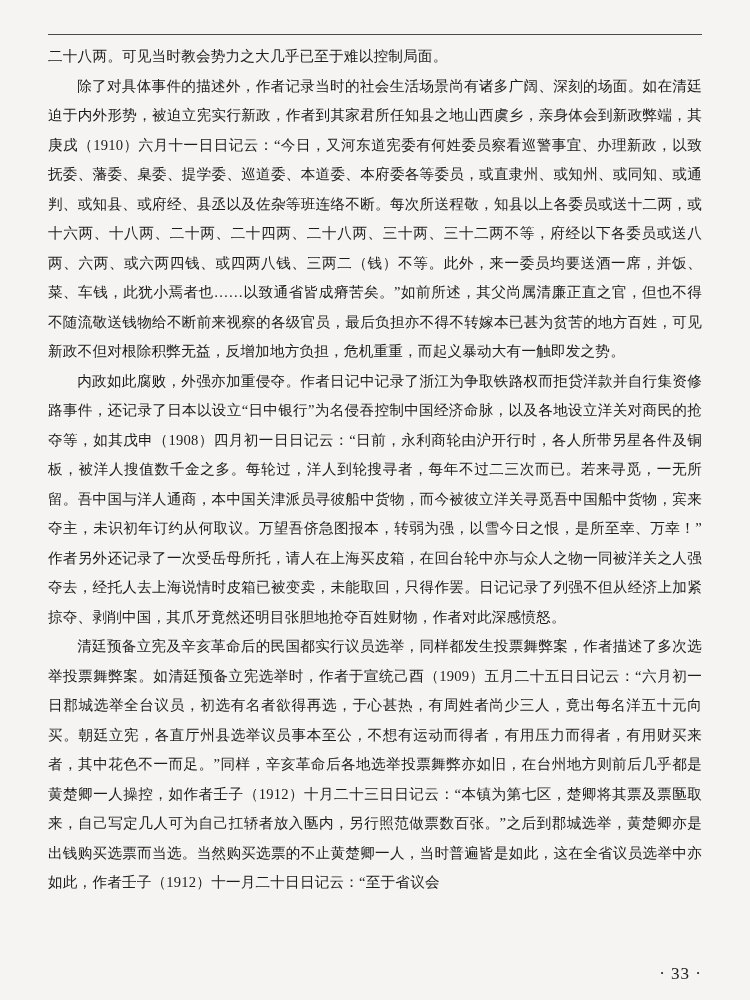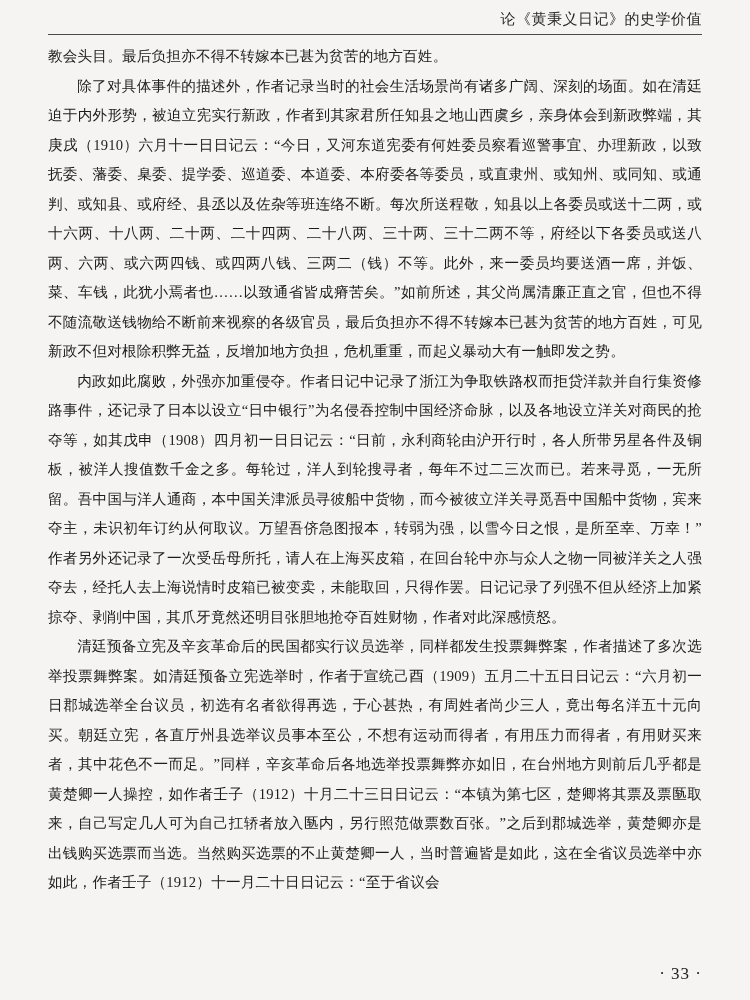--- a/index.html
+++ b/index.html
@@ -65,26 +65,25 @@
     font-size: 17px;
     color: #1c1c1c;
     letter-spacing: 1px;
   }
 </style>
 </head>
 <body>
 
 <div class="page">
 
-  <div class="running-head">论《黄秉义日记》的史学价值</div>
 
   <hr class="head-rule">
 
   <div class="body-text">
-    <p class="no-indent">教会头目。最后负担亦不得不转嫁本已甚为贫苦的地方百姓。</p>
+    <p class="no-indent">二十八两。可见当时教会势力之大几乎已至于难以控制局面。</p>
     <p>除了对具体事件的描述外，作者记录当时的社会生活场景尚有诸多广阔、深刻的场面。如在清廷迫于内外形势，被迫立宪实行新政，作者到其家君所任知县之地山西虞乡，亲身体会到新政弊端，其庚戌（1910）六月十一日日记云：“今日，又河东道宪委有何姓委员察看巡警事宜、办理新政，以致抚委、藩委、臬委、提学委、巡道委、本道委、本府委各等委员，或直隶州、或知州、或同知、或通判、或知县、或府经、县丞以及佐杂等班连络不断。每次所送程敬，知县以上各委员或送十二两，或十六两、十八两、二十两、二十四两、二十八两、三十两、三十二两不等，府经以下各委员或送八两、六两、或六两四钱、或四两八钱、三两二（钱）不等。此外，来一委员均要送酒一席，并饭、菜、车钱，此犹小焉者也……以致通省皆成瘠苦矣。”如前所述，其父尚属清廉正直之官，但也不得不随流敬送钱物给不断前来视察的各级官员，最后负担亦不得不转嫁本已甚为贫苦的地方百姓，可见新政不但对根除积弊无益，反增加地方负担，危机重重，而起义暴动大有一触即发之势。</p>
     <p>内政如此腐败，外强亦加重侵夺。作者日记中记录了浙江为争取铁路权而拒贷洋款并自行集资修路事件，还记录了日本以设立“日中银行”为名侵吞控制中国经济命脉，以及各地设立洋关对商民的抢夺等，如其戊申（1908）四月初一日日记云：“日前，永利商轮由沪开行时，各人所带另星各件及铜板，被洋人搜值数千金之多。每轮过，洋人到轮搜寻者，每年不过二三次而已。若来寻觅，一无所留。吾中国与洋人通商，本中国关津派员寻彼船中货物，而今被彼立洋关寻觅吾中国船中货物，宾来夺主，未识初年订约从何取议。万望吾侪急图报本，转弱为强，以雪今日之恨，是所至幸、万幸！”作者另外还记录了一次受岳母所托，请人在上海买皮箱，在回台轮中亦与众人之物一同被洋关之人强夺去，经托人去上海说情时皮箱已被变卖，未能取回，只得作罢。日记记录了列强不但从经济上加紧掠夺、剥削中国，其爪牙竟然还明目张胆地抢夺百姓财物，作者对此深感愤怒。</p>
     <p>清廷预备立宪及辛亥革命后的民国都实行议员选举，同样都发生投票舞弊案，作者描述了多次选举投票舞弊案。如清廷预备立宪选举时，作者于宣统己酉（1909）五月二十五日日记云：“六月初一日郡城选举全台议员，初选有名者欲得再选，于心甚热，有周姓者尚少三人，竟出每名洋五十元向买。朝廷立宪，各直厅州县选举议员事本至公，不想有运动而得者，有用压力而得者，有用财买来者，其中花色不一而足。”同样，辛亥革命后各地选举投票舞弊亦如旧，在台州地方则前后几乎都是黄楚卿一人操控，如作者壬子（1912）十月二十三日日记云：“本镇为第七区，楚卿将其票及票匦取来，自己写定几人可为自己扛轿者放入匦内，另行照范做票数百张。”之后到郡城选举，黄楚卿亦是出钱购买选票而当选。当然购买选票的不止黄楚卿一人，当时普遍皆是如此，这在全省议员选举中亦如此，作者壬子（1912）十一月二十日日记云：“至于省议会</p>
   </div>
 
   <div class="page-number">· 33 ·</div>
 
 </div>
 
 </body></html>

